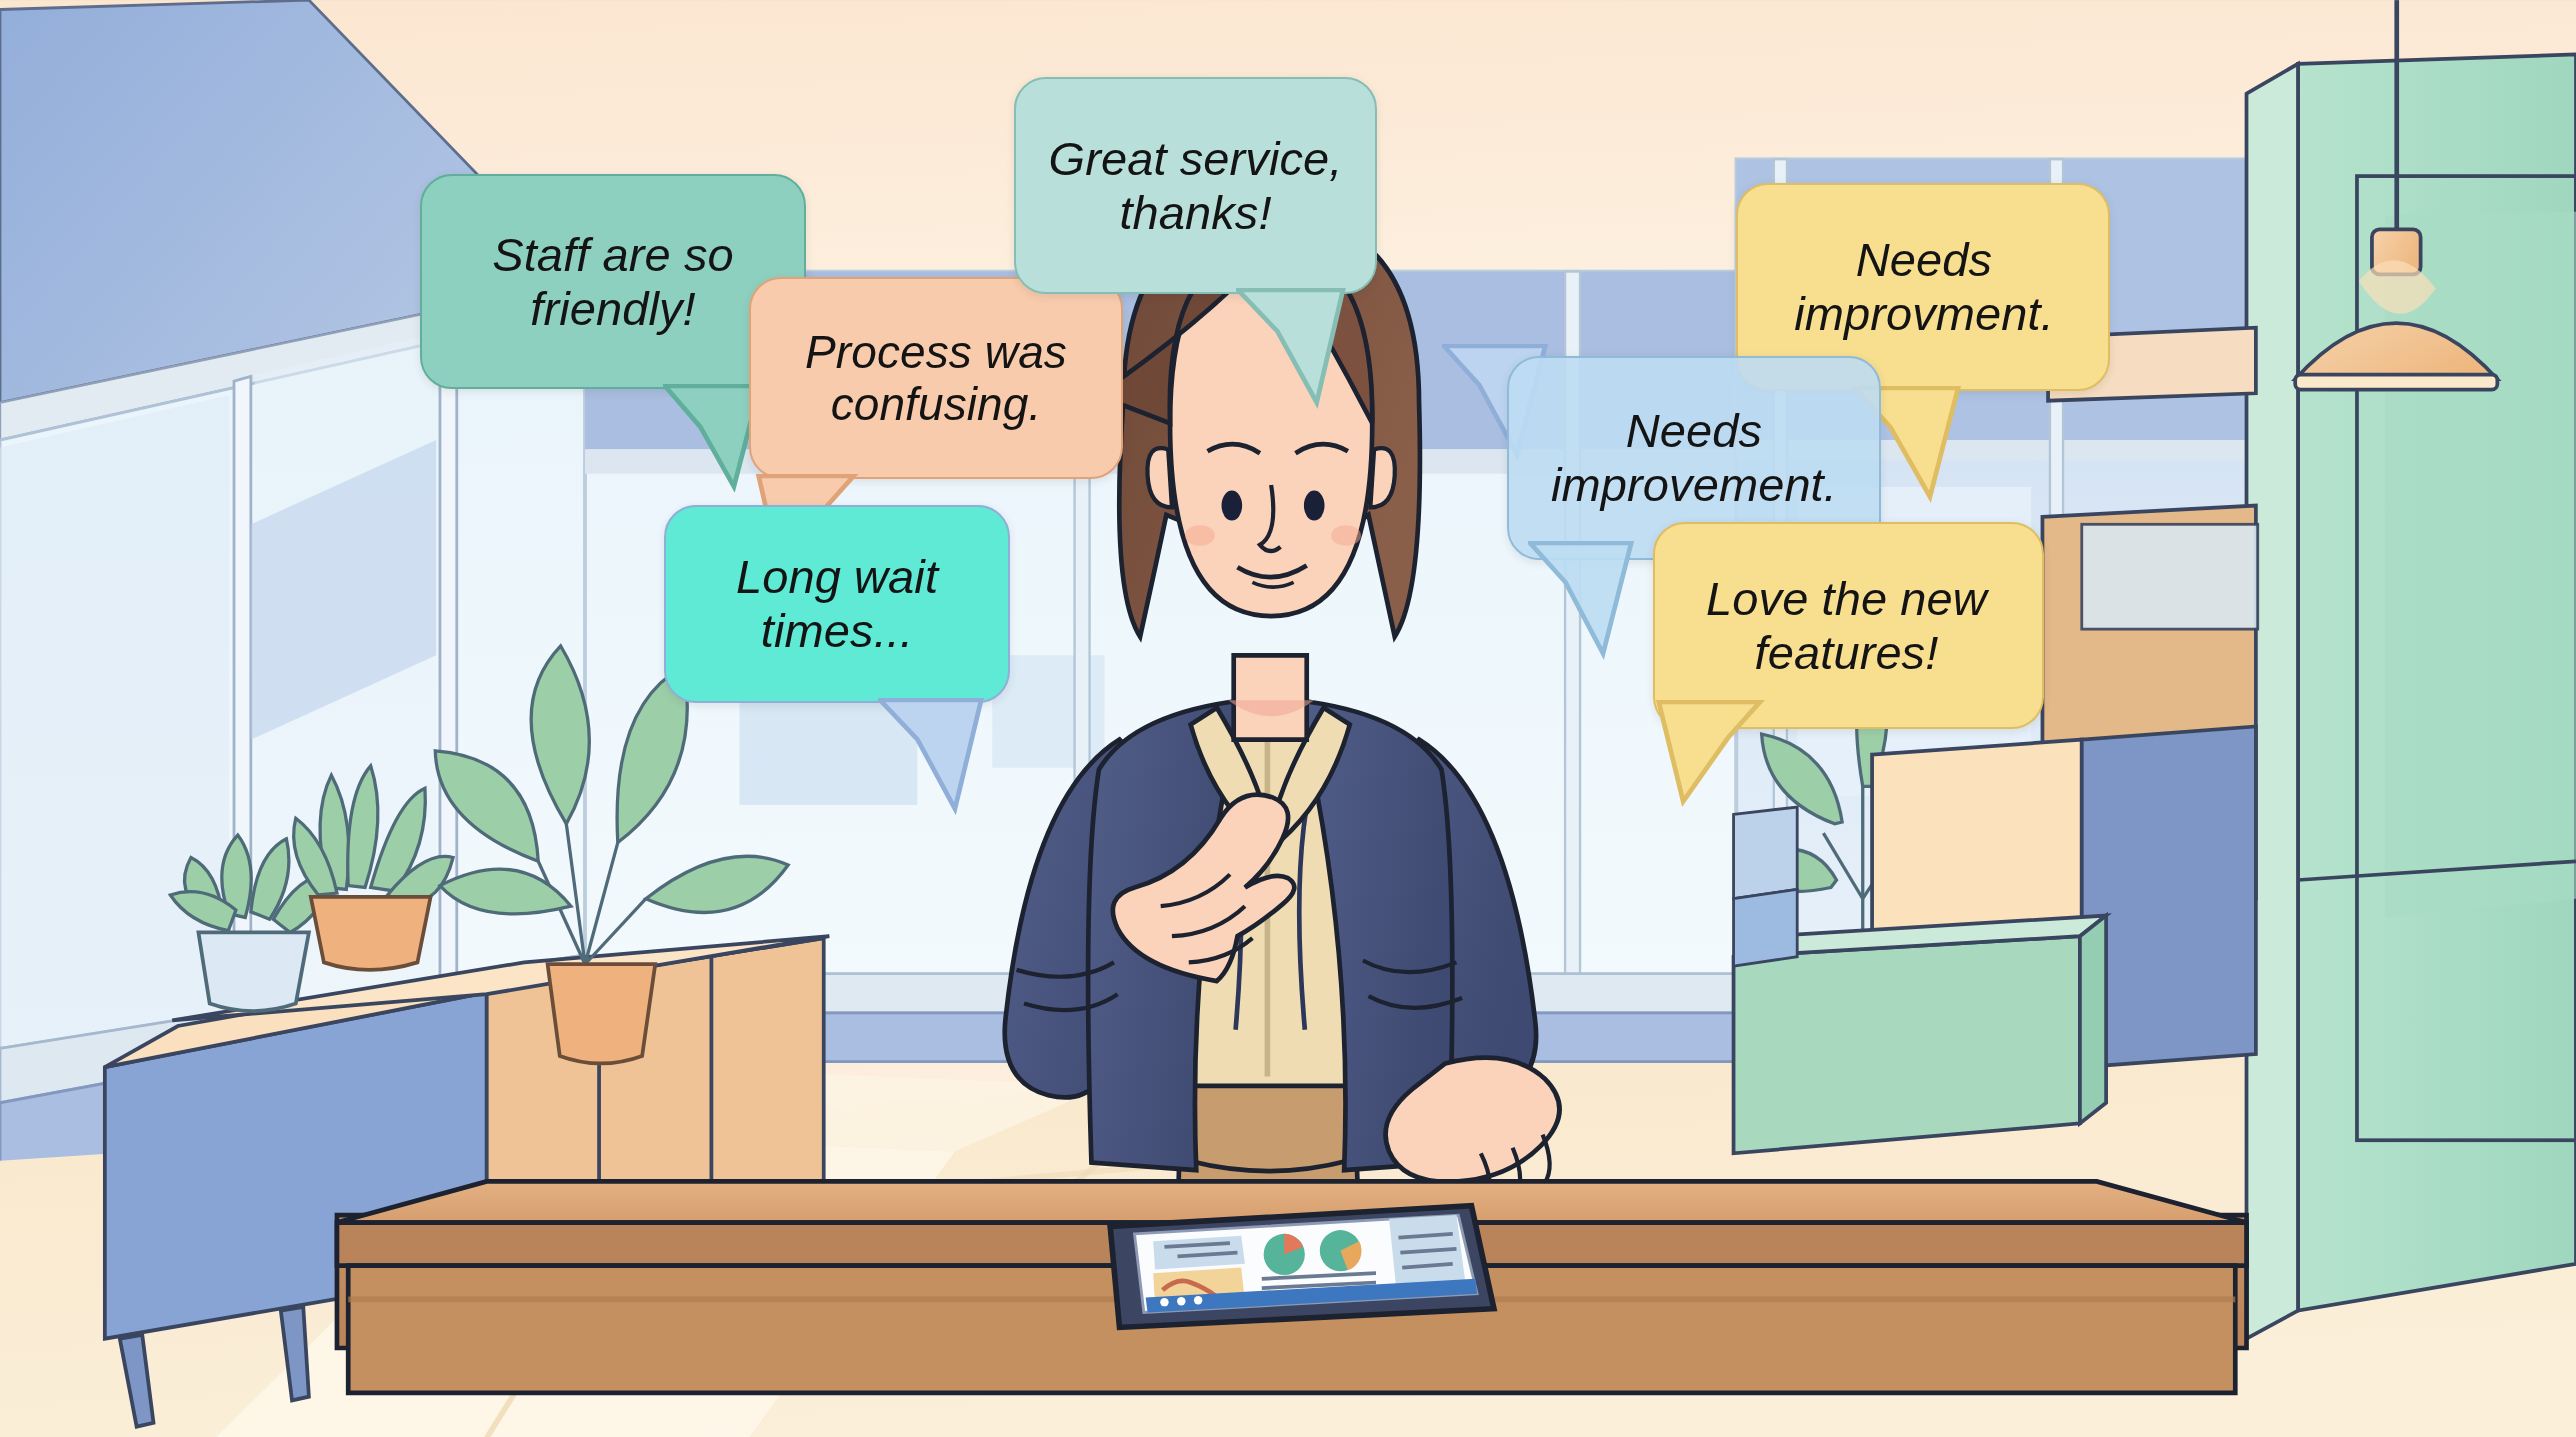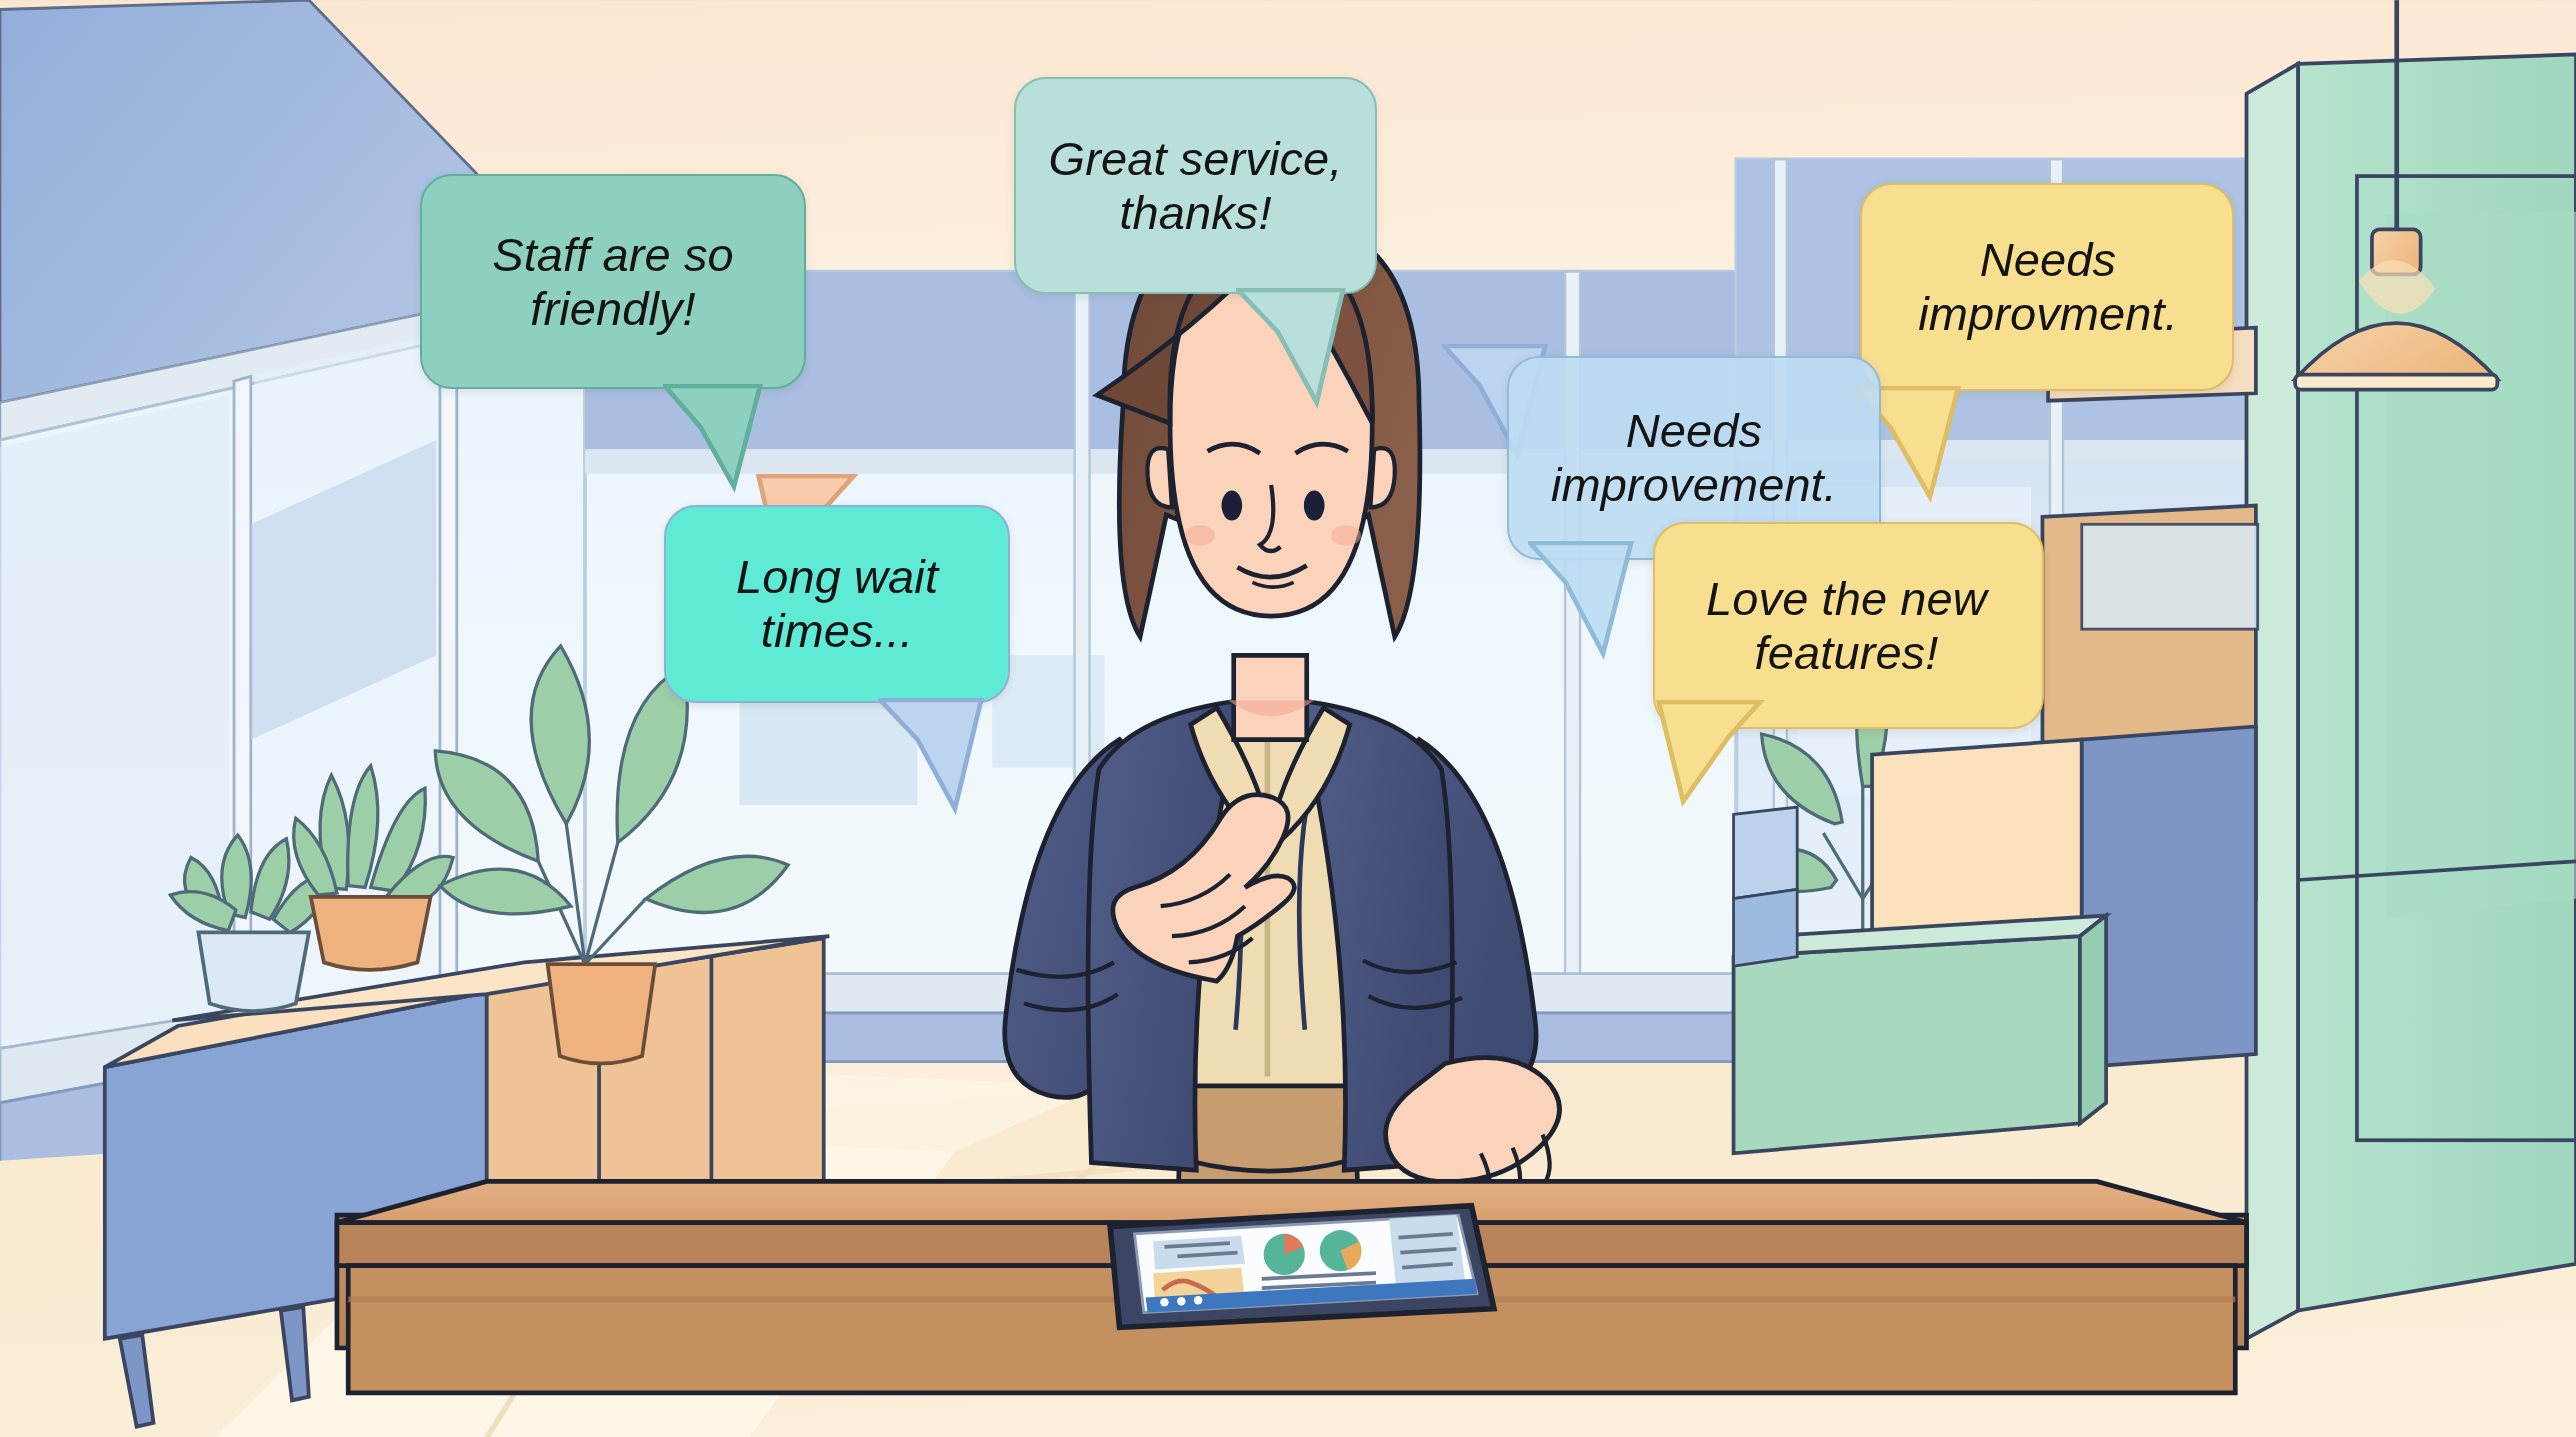--- a/index.html
+++ b/index.html
@@ -378,20 +378,23 @@
     </g>
   </svg>
 
   <div class="bubble z1" style="left:412px;top:174px;width:386px;height:215px;background:#8ED0C0;border-color:#5FAF9C;font-size:47px;margin-left:8px;">
     <span class="tx">Staff are so friendly!</span>
   </div>
   <svg class="tail z1" style="left:663px;top:384px;width:112px;height:112px;" viewBox="0 0 120 120">
     <path d="M2,2 L104,2 L76,110 L40,46 Z" fill="#8ED0C0" stroke="#5FAF9C" stroke-width="5"></path>
   </svg>
 
+  <div class="bubble z2" style="left:749px;top:277px;width:374px;height:202px;background:#F8CBAD;border-color:#E0A379;font-size:46px;">
+    <span class="tx">Process was confusing.</span>
+  </div>
   <svg class="tail z2" style="left:753px;top:474px;width:112px;height:112px;" viewBox="0 0 120 120">
     <path d="M6,2 L108,2 L74,40 L30,106 Z" fill="#F8CBAD" stroke="#E0A379" stroke-width="5"></path>
   </svg>
 
   <div class="bubble z3" style="left:1014px;top:77px;width:363px;height:217px;background:#B8DFD9;border-color:#86BEB6;font-size:47px;">
     <span class="tx">Great service, thanks!</span>
   </div>
   <svg class="tail z3" style="left:1236px;top:288px;width:122px;height:122px;" viewBox="0 0 130 130">
     <path d="M2,2 L114,2 L86,122 L44,46 Z" fill="#B8DFD9" stroke="#86BEB6" stroke-width="5"></path>
   </svg>
@@ -400,21 +403,21 @@
     <span class="tx">Long wait times...</span>
   </div>
   <svg class="tail z4" style="left:878px;top:698px;width:122px;height:122px;" viewBox="0 0 130 130">
     <path d="M2,2 L110,2 L82,118 L42,44 Z" fill="#BDD4F0" stroke="#8FAFD9" stroke-width="5"></path>
   </svg>
 
   <svg class="tail z5" style="left:1442px;top:344px;width:122px;height:122px;" viewBox="0 0 130 130">
     <path d="M2,2 L110,2 L80,118 L40,44 Z" fill="#BDD4F0" stroke="#8FAFD9" stroke-width="5"></path>
   </svg>
 
-  <div class="bubble z6" style="left:1860px;top:183px;width:374px;height:208px;background:#F8DE8F;border-color:#DEBD63;font-size:47px;padding-left:26px;">
+  <div class="bubble z6" style="left:1736px;top:183px;width:374px;height:208px;background:#F8DE8F;border-color:#DEBD63;font-size:47px;padding-left:26px;">
     <span class="tx">Needs improvment.</span>
   </div>
   <svg class="tail z6" style="left:1853px;top:386px;width:122px;height:122px;" viewBox="0 0 130 130">
     <path d="M2,2 L112,2 L82,118 L40,44 Z" fill="#F8DE8F" stroke="#DEBD63" stroke-width="5"></path>
   </svg>
 
   <div class="bubble z7" style="left:1507px;top:356px;width:374px;height:204px;background:rgba(188,220,242,.90);border-color:#8FBBD9;font-size:47px;">
     <span class="tx">Needs improvement.</span>
   </div>
   <svg class="tail z7" style="left:1528px;top:541px;width:122px;height:122px;" viewBox="0 0 130 130">

